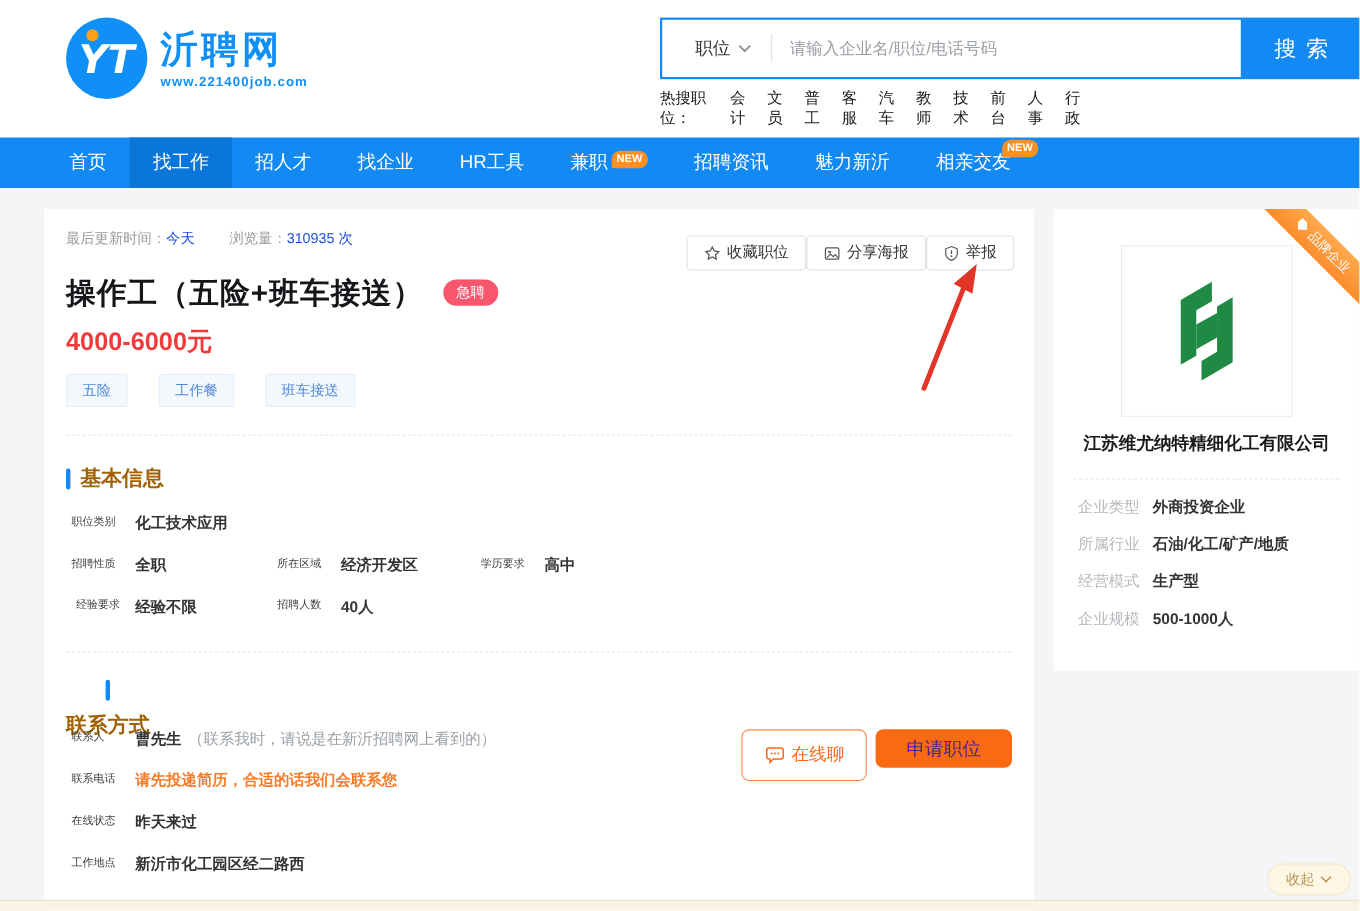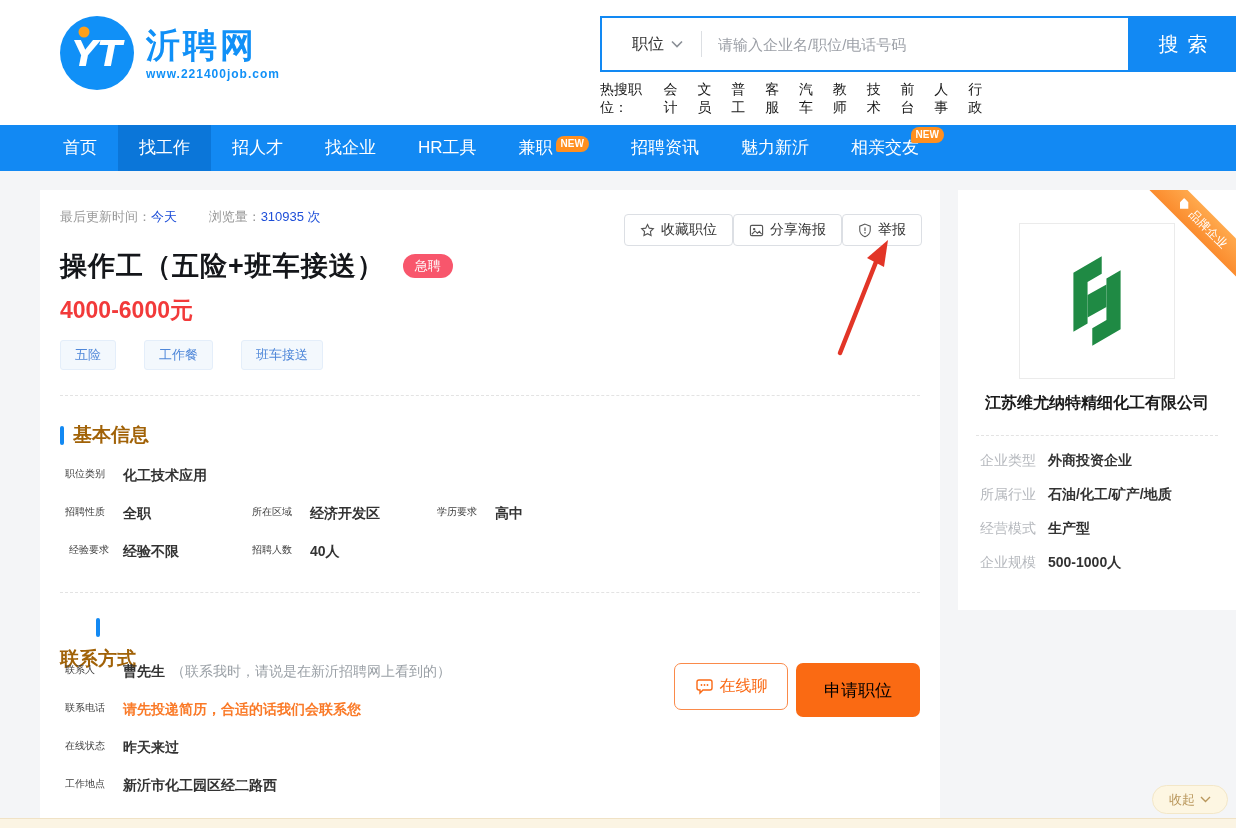--- a/index.html
+++ b/index.html
@@ -63,21 +63,21 @@
   .sec-head .txt { font-size:19px; font-weight:bold; color:#a16207; }
   .sec-head.s1 { top:232px; } .sec-head.s2 { top:428px;flex-direction:column; }
 
   .f-label { position:absolute; font-size:10px; color:#404040; }
   .f-value { position:absolute; font-size:14px; color:#333; font-weight:bold; }
   .f-note { font-weight:normal; color:#9aa0a6; font-size:14px; margin-left:6px; }
   .f-value.orange { color:#fa7a28; }
 
   .contact-btns { position:absolute; top:473px; right:20px; display:flex; gap:8px; }
   .chat-btn { width:114px; height:47px; background:#fff; border:1px solid #fa8a4a; border-radius:7px; color:#fa6a16; font-size:16px; display:flex; align-items:center; justify-content:center; gap:7px; cursor:pointer; font-family:inherit; }
-  .apply-btn { width:124px; height:54px; background:#fa6a13; border:none; border-radius:7px; color:#000000; font-size:17px; display:flex; align-items:center; justify-content:center; cursor:pointer; font-family:inherit; }
+  .apply-btn { width:124px; height:35px; background:#fa6a13; border:none; border-radius:7px; color:#4c1d95; font-size:17px; display:flex; align-items:center; justify-content:center; cursor:pointer; font-family:inherit; }
 
   
   .co-card { position:absolute; left:958px; top:190px; width:278px; height:420px; background:#fff; overflow:hidden; }
   .ribbon { position:absolute; top:20px; right:-36px; width:140px; transform:rotate(45deg); background:linear-gradient(180deg,#ffa94d,#fb8c2e); color:#fff; font-size:12px; text-align:center; padding:5px 0 5px 0; display:flex; align-items:center; justify-content:center; gap:4px; }
   .co-logo-box { position:absolute; left:61px; top:33px; width:156px; height:156px; border:1px solid #ebebeb; display:flex; align-items:center; justify-content:center; }
   .co-name { position:absolute; left:0; top:203px; width:278px; text-align:center; font-size:16px; font-weight:bold; color:#1a1a1a; }
   .co-dash { position:absolute; left:18px; right:18px; top:245px; border-top:1px dashed #e3e3e3; }
   .co-label { position:absolute; left:22px; font-size:14px; color:#b6b9be; }
   .co-value { position:absolute; left:90px; font-size:14px; color:#333; font-weight:bold; }
 

